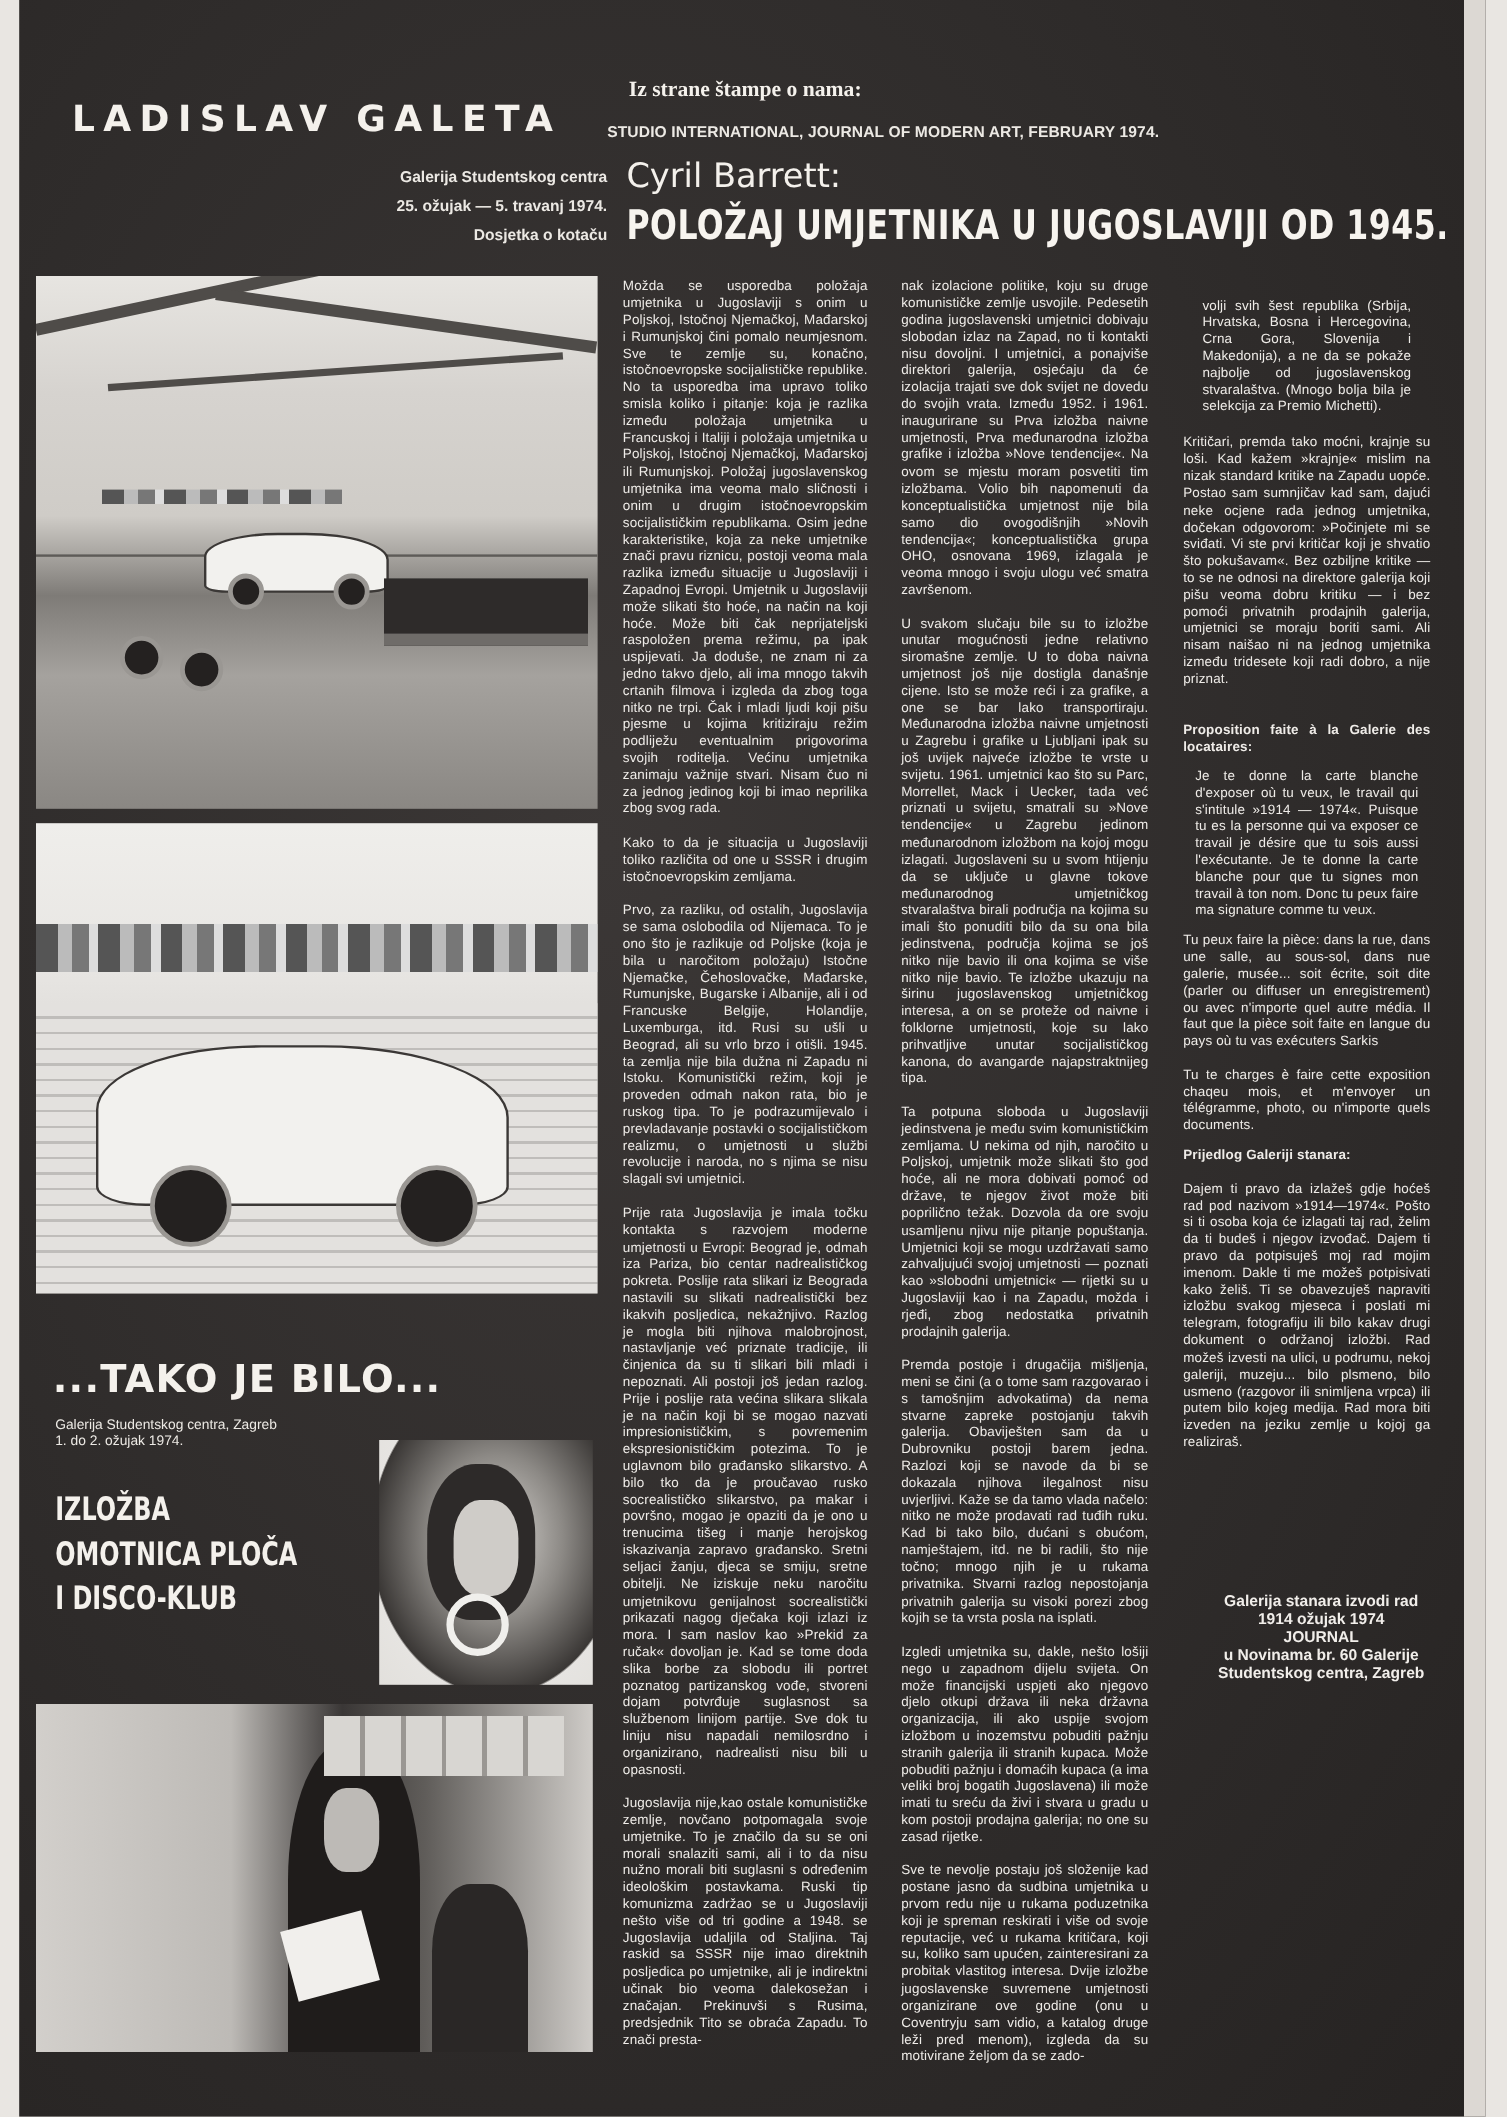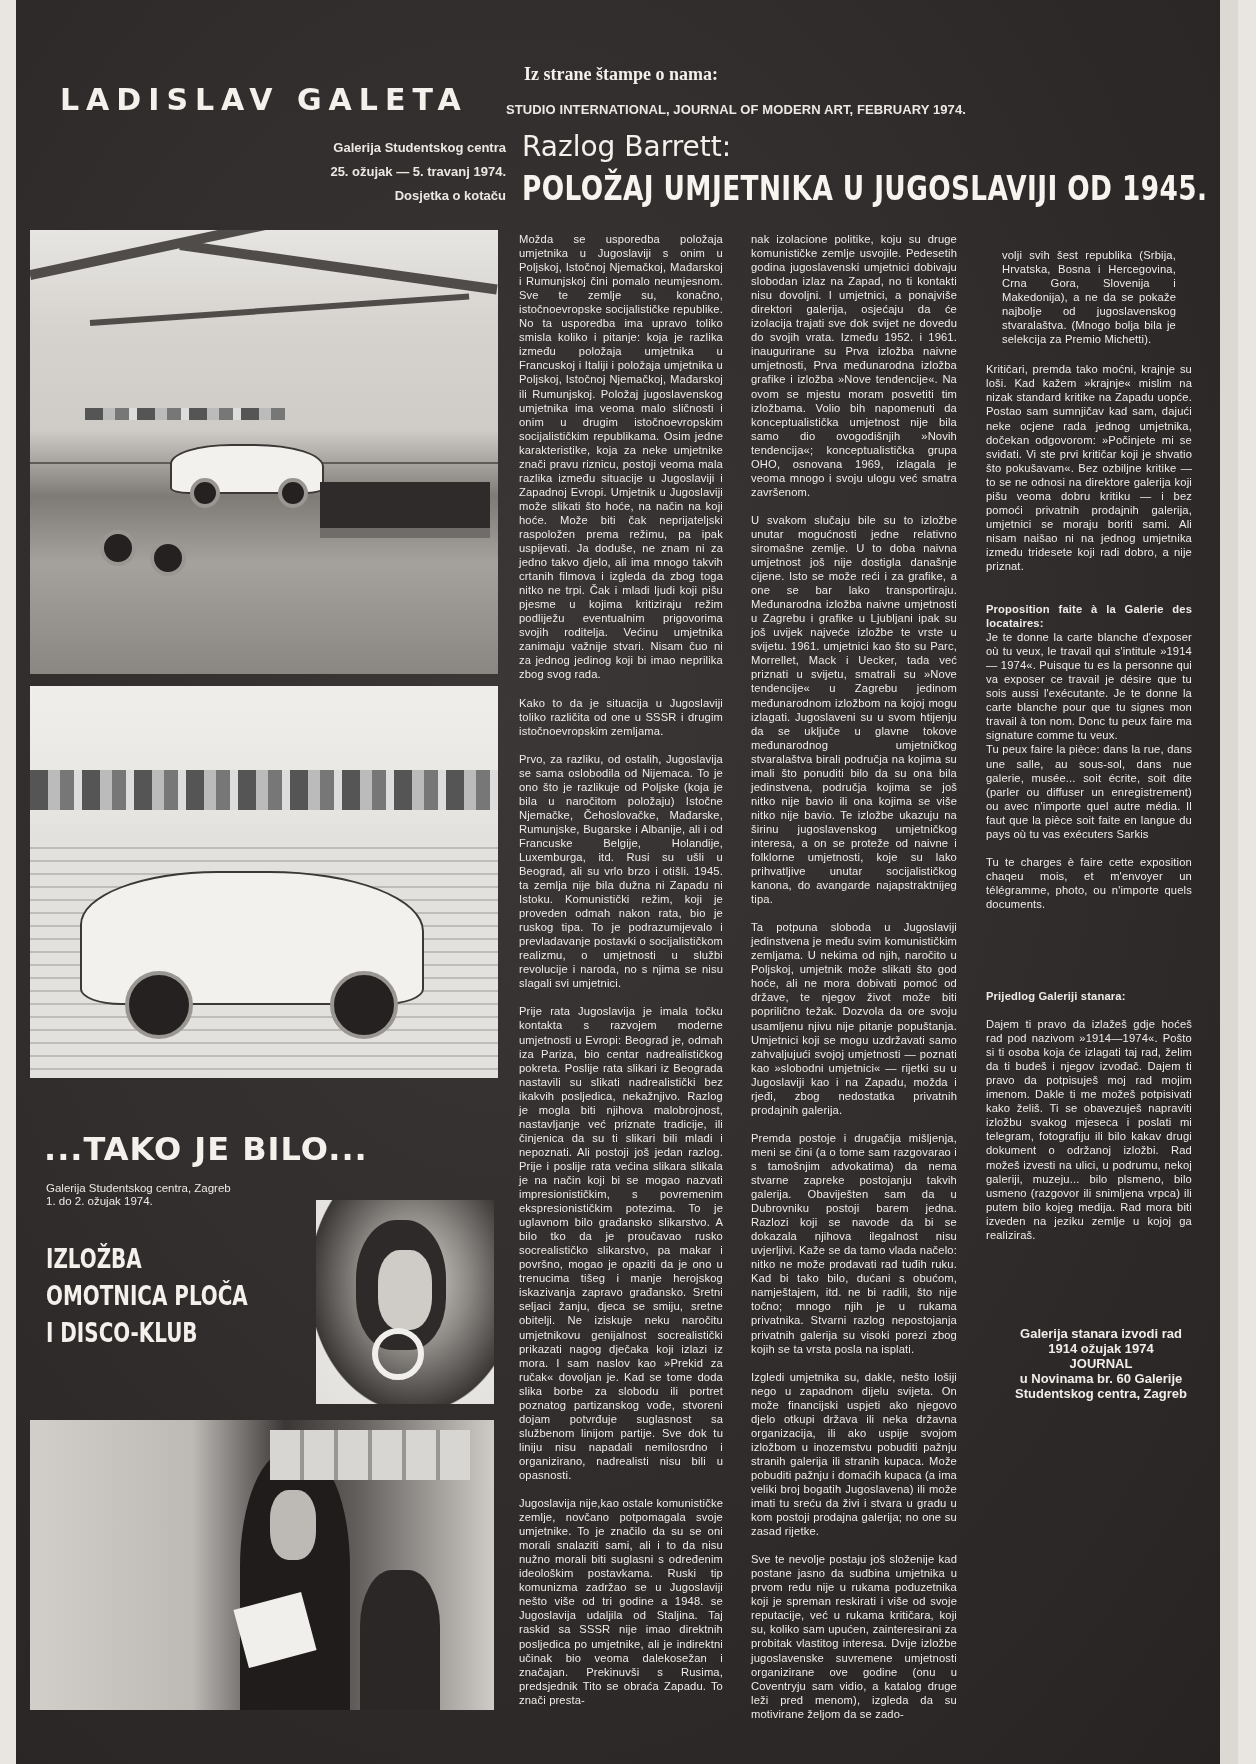--- a/index.html
+++ b/index.html
@@ -56,21 +56,21 @@
   .col {
     position:absolute; font-size:11.2px; line-height:14.05px; color:#efece8;
     text-align:justify; letter-spacing:0.15px;
   }
   .col p { margin:0 0 14px 0; }
   .c1 { left:503px; top:232px; width:204px; }
   .c2 { left:735px; top:232px; width:206px; }
   .c3 { left:970px; top:232px; width:206px; }
   .c4 { left:970px; top:602px; width:206px; }
   .c4 h4, .c5 h4 { margin:0; font-size:11.2px; font-weight:bold; }
-  .c5 { left:970px; top:956px; width:206px;margin-top:33px; }
+  .c5 { left:970px; top:956px; width:206px; }
   .signoff { position:absolute; left:980px; top:1326px; width:210px; text-align:center; font-weight:bold; font-size:13px; line-height:15px; color:#f1eeea; }
 
   
   .tako { position:absolute; left:28px; top:1130px; font-family:"DejaVu Sans",sans-serif; font-weight:bold; font-size:32px; color:#f4f1ec; letter-spacing:1px; white-space:nowrap; }
   .tako-meta { position:absolute; left:30px; top:1182px; width:224px; font-size:11.5px; line-height:13px; color:#ece9e4; text-align:justify; }
   .tako-title {
     position:absolute; left:30px; top:1240px; width:260px;
     font-family:"DejaVu Sans Condensed","DejaVu Sans",sans-serif; font-weight:bold;
     font-size:27px; line-height:37px; color:#f4f1ec; transform: scaleX(0.82); transform-origin:left top;
   }
@@ -83,21 +83,21 @@
 
   <div class="l-title">LADISLAV GALETA</div>
   <div class="l-meta">
     <div>Galerija Studentskog centra</div>
     <div>25. ožujak — 5. travanj 1974.</div>
     <div>Dosjetka o kotaču</div>
   </div>
 
   <div class="r-kicker">Iz strane štampe o nama:</div>
   <div class="r-source">STUDIO INTERNATIONAL, JOURNAL OF MODERN ART, FEBRUARY 1974.</div>
-  <div class="r-author">Razlog Barrett:</div>
+  <div class="r-author">Cyril Barrett:</div>
   <div class="r-headline">POLOŽAJ UMJETNIKA U JUGOSLAVIJI OD 1945.</div>
 
   <div class="photo ph1">
     <div class="beam" style="left:0;top:40px;width:300px;transform:rotate(-12deg);"></div>
     <div class="beam" style="left:150px;top:10px;width:320px;transform:rotate(8deg);"></div>
     <div class="beam" style="left:60px;top:90px;width:380px;transform:rotate(-4deg);height:6px;"></div>
     <div class="frieze" style="left:55px;top:178px;width:200px;height:12px;"></div>
     <div class="floor-line" style="top:232px;"></div>
     <div class="car" style="left:140px;top:214px;width:150px;height:46px;"></div>
     <div class="wheel" style="left:160px;top:248px;width:22px;height:22px;"></div>
@@ -130,21 +130,21 @@
     <p>Izgledi umjetnika su, dakle, nešto lošiji nego u zapadnom dijelu svijeta. On može financijski uspjeti ako njegovo djelo otkupi država ili neka državna organizacija, ili ako uspije svojom izložbom u inozemstvu pobuditi pažnju stranih galerija ili stranih kupaca. Može pobuditi pažnju i domaćih kupaca (a ima veliki broj bogatih Jugoslavena) ili može imati tu sreću da živi i stvara u gradu u kom postoji prodajna galerija; no one su zasad rijetke.</p>
     <p>Sve te nevolje postaju još složenije kad postane jasno da sudbina umjetnika u prvom redu nije u rukama poduzetnika koji je spreman reskirati i više od svoje reputacije, već u rukama kritičara, koji su, koliko sam upućen, zainteresirani za probitak vlastitog interesa. Dvije izložbe jugoslavenske suvremene umjetnosti organizirane ove godine (onu u Coventryju sam vidio, a katalog druge leži pred menom), izgleda da su motivirane željom da se zado-</p>
   </div>
   <div class="col c3">
     <p style="margin:16px">volji svih šest republika (Srbija, Hrvatska, Bosna i Hercegovina, Crna Gora, Slovenija i Makedonija), a ne da se pokaže najbolje od jugoslavenskog stvaralaštva. (Mnogo bolja bila je selekcija za Premio Michetti).</p>
     <p>Kritičari, premda tako moćni, krajnje su loši. Kad kažem »krajnje« mislim na nizak standard kritike na Zapadu uopće. Postao sam sumnjičav kad sam, dajući neke ocjene rada jednog umjetnika, dočekan odgovorom: »Počinjete mi se sviđati. Vi ste prvi kritičar koji je shvatio što pokušavam«. Bez ozbiljne kritike — to se ne odnosi na direktore galerija koji pišu veoma dobru kritiku — i bez pomoći privatnih prodajnih galerija, umjetnici se moraju boriti sami. Ali nisam naišao ni na jednog umjetnika između tridesete koji radi dobro, a nije priznat.</p>
   </div>
 
   <div class="col c4">
     <h4>Proposition faite à la Galerie des locataires:</h4>
-    <p style="margin:0">Je te donne la carte blanche d'exposer où tu veux, le travail qui s'intitule »1914 — 1974«. Puisque tu es la personne qui va exposer ce travail je désire que tu sois aussi l'exécutante. Je te donne la carte blanche pour que tu signes mon travail à ton nom. Donc tu peux faire ma signature comme tu veux.</p>
+    <p style="margin:10px">Je te donne la carte blanche d'exposer où tu veux, le travail qui s'intitule »1914 — 1974«. Puisque tu es la personne qui va exposer ce travail je désire que tu sois aussi l'exécutante. Je te donne la carte blanche pour que tu signes mon travail à ton nom. Donc tu peux faire ma signature comme tu veux.</p>
     <p>Tu peux faire la pièce: dans la rue, dans une salle, au sous-sol, dans nue galerie, musée... soit écrite, soit dite (parler ou diffuser un enregistrement) ou avec n'importe quel autre média. Il faut que la pièce soit faite en langue du pays où tu vas exécuters Sarkis</p>
     <p>Tu te charges è faire cette exposition chaqeu mois, et m'envoyer un télégramme, photo, ou n'importe quels documents.</p>
   </div>
 
   <div class="col c5">
     <h4 style="margin-bottom:14px">Prijedlog Galeriji stanara:</h4>
     <p>Dajem ti pravo da izlažeš gdje hoćeš rad pod nazivom »1914—1974«. Pošto si ti osoba koja će izlagati taj rad, želim da ti budeš i njegov izvođač. Dajem ti pravo da potpisuješ moj rad mojim imenom. Dakle ti me možeš potpisivati kako želiš. Ti se obavezuješ napraviti izložbu svakog mjeseca i poslati mi telegram, fotografiju ili bilo kakav drugi dokument o održanoj izložbi. Rad možeš izvesti na ulici, u podrumu, nekoj galeriji, muzeju... bilo plsmeno, bilo usmeno (razgovor ili snimljena vrpca) ili putem bilo kojeg medija. Rad mora biti izveden na jeziku zemlje u kojoj ga realiziraš.</p>
   </div>
 
   <div class="signoff">

